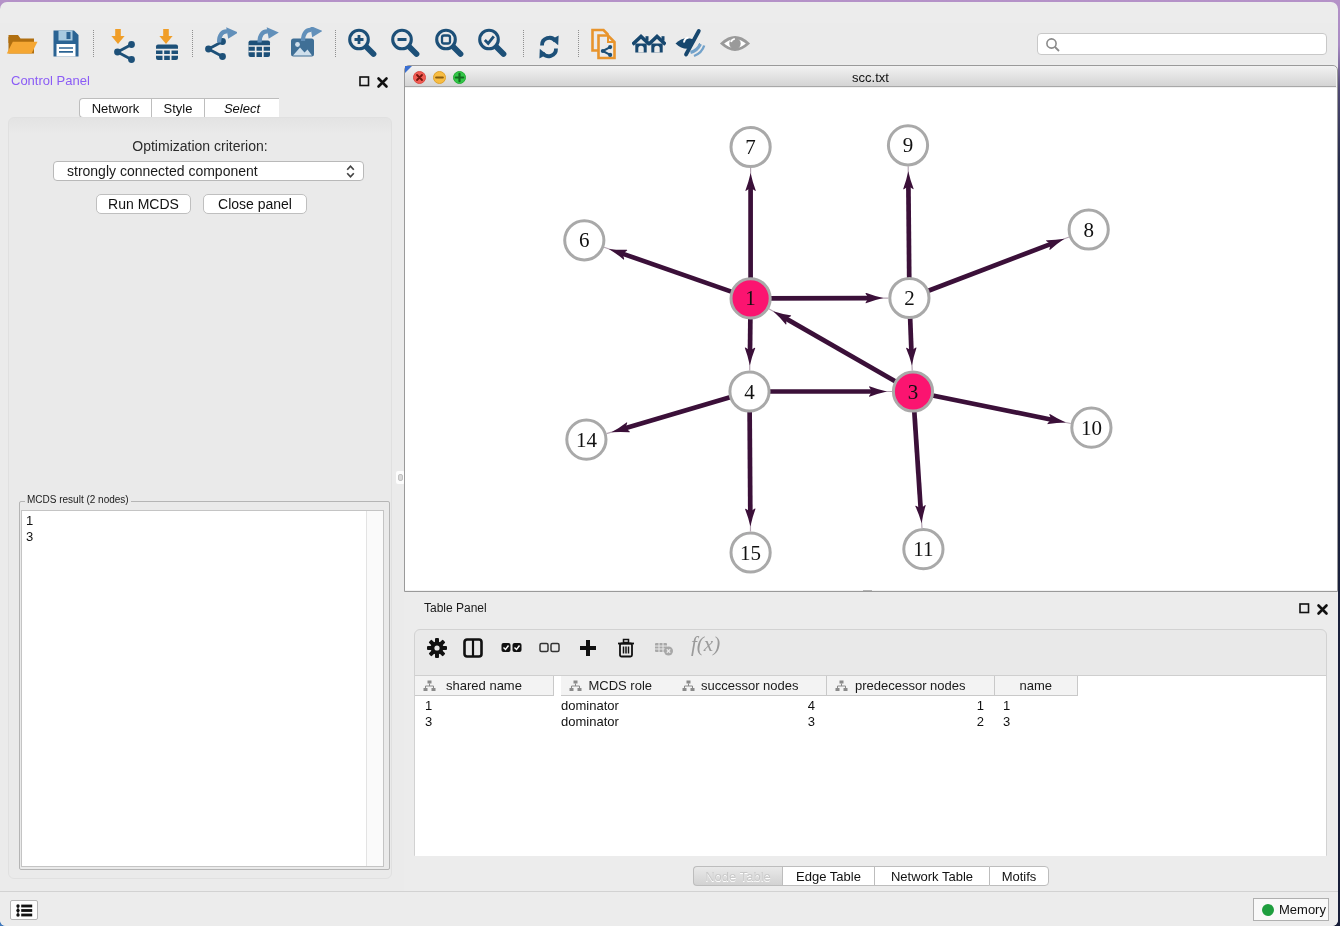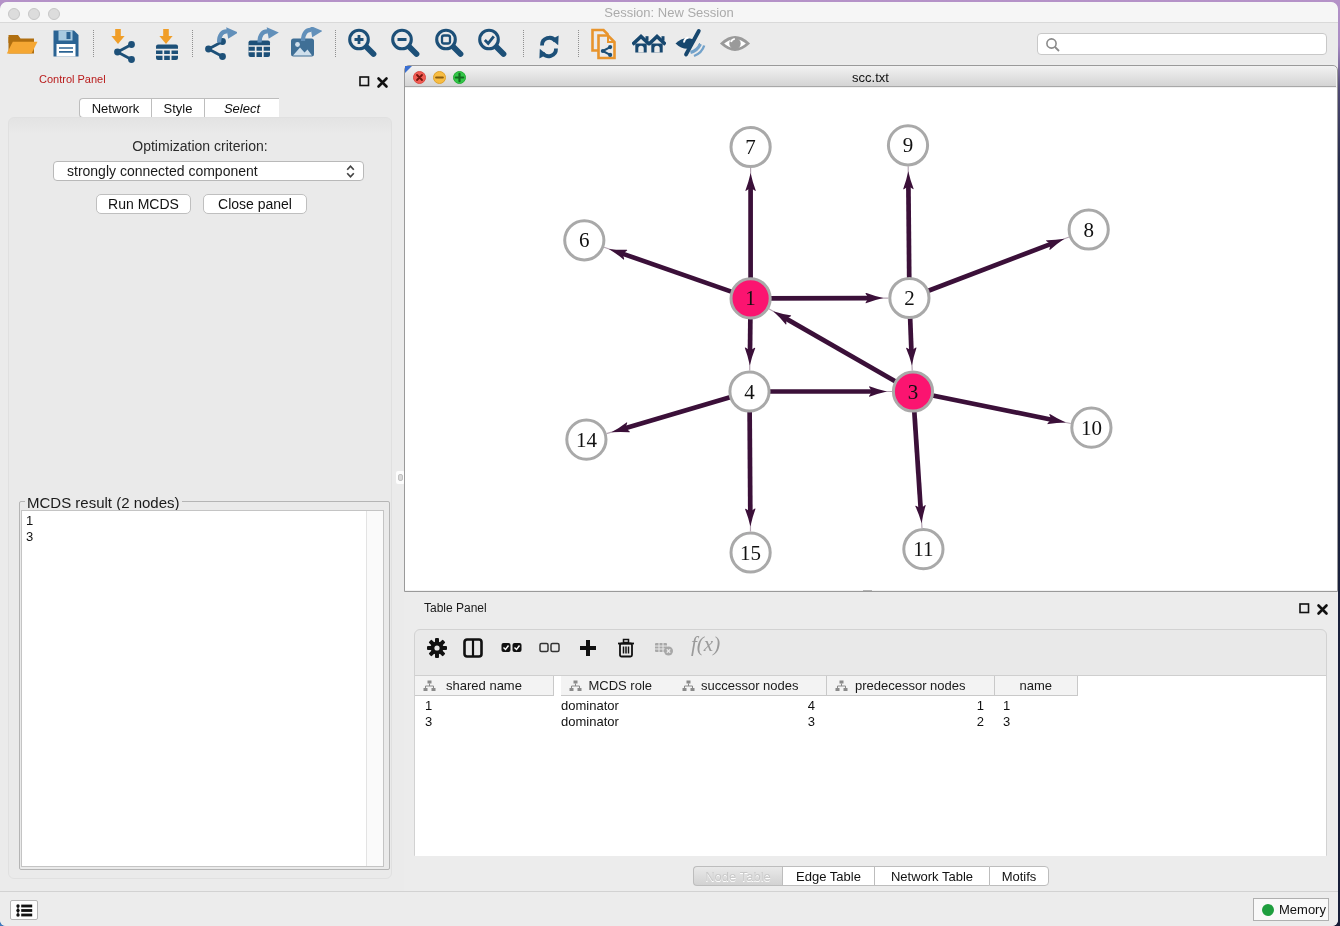--- a/index.html
+++ b/index.html
@@ -20,42 +20,42 @@
   #wtitle { position:absolute; top:3px; left:0; width:100%; text-align:center;
     font-size:13px; color:#ababab; }
   
   #toolbar { position:absolute; left:0; top:21px; width:1338px; height:40px; background:#ebebeb; }
   .tsep { position:absolute; top:7px; height:27px; width:0;
     border-left:1px dotted #8f8f8f; }
   #search { position:absolute; left:1037px; top:10px; width:290px; height:22px;
     background:#fff; border:1px solid #c8c8c8; border-radius:4px; }
   
   #cpanel { position:absolute; left:0; top:61px; width:404px; height:828px; background:#ebebeb; }
-  #cp-title { position:absolute; left:11px; top:10px; font-size:11px; color:#b91c1c;margin-left:28px; }
+  #cp-title { position:absolute; left:11px; top:10px; font-size:13px; color:#8b5cf6; }
   #cp-tabs { position:absolute; left:79px; top:35px; height:20px; display:flex; }
   .seg { height:20px; font-size:13px; color:#111; background:#fff;
     border:1px solid #bdbdbd; border-right:none; display:flex; align-items:center; justify-content:center; }
   .seg:first-child { border-radius:4px 0 0 4px; }
   .seg:last-child { border-radius:0 4px 4px 0; border-right:1px solid #bdbdbd; }
   .seg.sel { background:linear-gradient(180deg,#e9e9e9,#d2d2d2); color:#c9c9c9;
     text-shadow:0 1px 0 #fff; }
   #cp-content { position:absolute; left:8px; top:54px; width:384px; height:762px;
     background:linear-gradient(180deg,#e3e3e3 0px,#eaeaea 16px); border-radius:6px;
     border:1px solid #e0e0e0; }
   #optlabel { position:absolute; left:0; top:20px; width:100%; text-align:center;
     font-size:14px; color:#2c2c2c; }
   #combo { position:absolute; left:44px; top:43px; width:311px; height:20px;
     background:#fff; border:1px solid #b9b9b9; border-radius:4px;
     font-size:14px; color:#1a1a1a; line-height:18px; padding-left:13px; }
   .btn { position:absolute; height:20px; background:#fff; border:1px solid #bfbfbf;
     border-radius:5px; font-size:14px; color:#111; text-align:center; line-height:18px; }
   #fieldset { position:absolute; left:10px; top:383px; width:371px; height:369px;
     border:1px solid #b5b5b5; border-radius:2px; }
   #fs-legend { position:absolute; left:5px; top:-8px; background:#eaeaea;
-    padding:0 2px; font-size:15px; color:#1a1a1a; }
+    padding:0 2px; font-size:10px; color:#1a1a1a; }
   #fs-white { position:absolute; left:1px; top:8px; width:363px; height:357px;
     background:#fff; border:1px solid #c4c4c4; font-size:13px; color:#111;
     padding:2px 0 0 4px; line-height:16px; }
   
   #rightarea { position:absolute; left:404px; top:61px; width:934px; height:830px; background:#ececec; }
   
   #netwin { position:absolute; left:0px; top:2px; width:934px; height:527px;
     background:#f2f2f2; border:1px solid #9a9a9a; border-radius:5px 5px 0 0; }
   #nettitle { position:absolute; left:0; top:0; width:931px; height:21px;
     background:linear-gradient(180deg,#f2f2f2,#d4d4d4); border-bottom:1px solid #a8a8a8;
@@ -82,26 +82,20 @@
   #listbtn { position:absolute; left:10px; top:8px; width:28px; height:20px;
     background:#fdfdfd; border:1px solid #b5b5b5; border-radius:2px; }
   #membtn { position:absolute; left:1253px; top:6px; width:76px; height:23px;
     background:#f9f9f9; border:1px solid #b0b0b0; font-size:13px; color:#111; }
 </style>
 </head>
 <body>
 <div id="page">
 <div class="abs" style="left:-4px; top:916px; width:12px; height:12px; border-radius:50%; background:#4179bc;"></div>
 <div id="appwin">
-  <div id="titlebar">
-    <div class="tl" style="left:8px;"></div>
-    <div class="tl" style="left:28px;"></div>
-    <div class="tl" style="left:48px;"></div>
-    <div id="wtitle">Session: New Session</div>
-  </div>
   <div id="toolbar">
         <div class="tsep" style="left:92.7px;"></div>
         <div class="tsep" style="left:192.1px;"></div>
         <div class="tsep" style="left:334.5px;"></div>
         <div class="tsep" style="left:522.9px;"></div>
         <div class="tsep" style="left:577.5px;"></div>
         <svg class="abs" style="left:6px; top:4px;" width="34" height="34" viewBox="0 0 34 34">
           <path d="M2.5 8 L12 8 L14.5 11.5 L28 11.5 L28 16 L2.5 16 Z" fill="#b06f10"></path>
           <path d="M2.5 26.5 L2.5 10 L11.5 10 L14 13.5 L28 13.5 L28 26.5 Z" fill="#b06f10"></path>
           <path d="M0.8 26.5 L6.8 14.8 L31.5 14.8 L25.5 26.5 Z" fill="#f5a733"></path>

